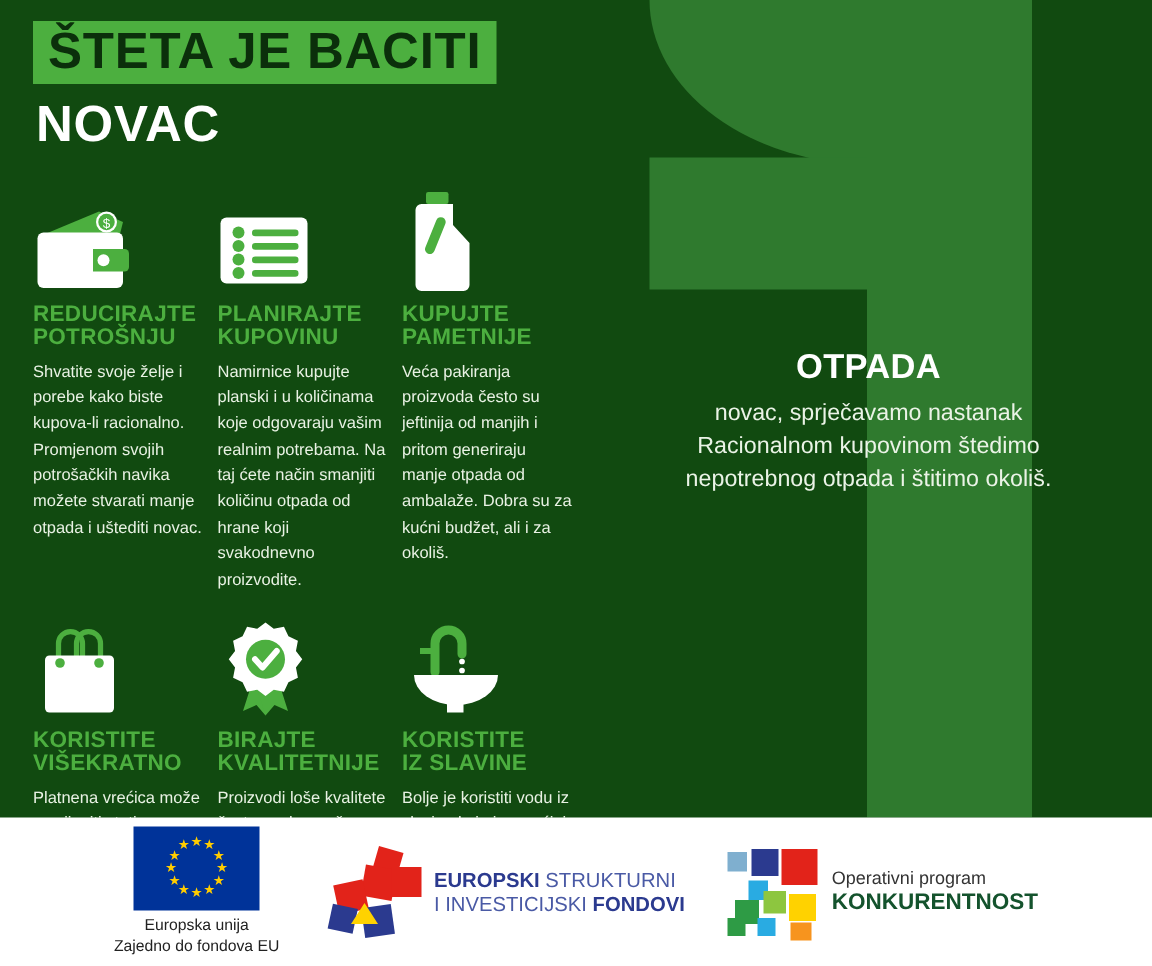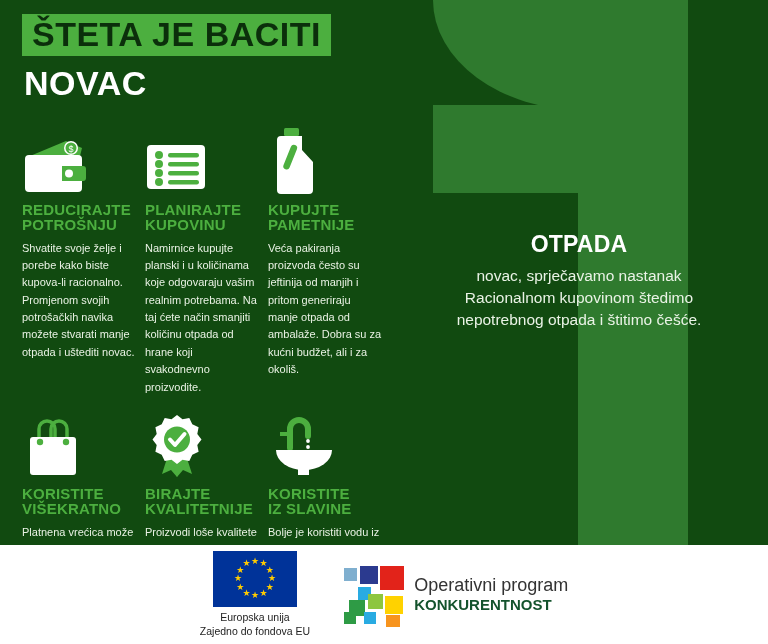--- a/index.html
+++ b/index.html
@@ -181,21 +181,21 @@
   .esi-text { line-height: 1.18; white-space: nowrap; }
   .esi-l1, .esi-l2 { font-size: 13.5px; color: #2B3A8F; }
   .esi-b { font-weight: bold; }
   .esi-thin { font-weight: normal; color: #4A5AA5; }
   .logo-op { display: flex; align-items: center; }
   .op-mark {
     position: relative; width: 60px; height: 58px; margin-right: 10px;
   }
   .op-sq { position: absolute; }
   .op-text { line-height: 1.2; white-space: nowrap; }
-  .op-l1 { font-size: 18px; color: #333; }
+  .op-l1 { font-size: 12px; color: #333; }
   .op-l2, .op-l3 { font-size: 15px; font-weight: bold; color: #14532d; }
 
   svg { display: block; }
 </style>
 </head>
 <body>
 
 <div id="poster">
 
   <div class="numeral-layer">
@@ -328,21 +328,21 @@
     </div>
   </div>
 
   <div class="right-panel">
     <div class="rp-title">
       <div>OTPADA</div>
     </div>
     <div class="rp-body">
       <div>novac, sprječavamo nastanak</div>
       <div>Racionalnom kupovinom štedimo</div>
-      <div>nepotrebnog otpada i štitimo češće.</div>
+      <div>nepotrebnog otpada i štitimo okoliš.</div>
     </div>
   </div>
 
   <div class="footer">
     <div class="logo-block">
 
       <div class="logo-eu">
         <div class="eu-flag" id="eu-flag">
             <div class="eu-star" style="left: 37.5px; top: 6.5px;">★</div>
             <div class="eu-star" style="left: 46px; top: 8.77757px;">★</div>
@@ -354,20 +354,41 @@
             <div class="eu-star" style="left: 29px; top: 38.2224px;">★</div>
             <div class="eu-star" style="left: 22.7776px; top: 32px;">★</div>
             <div class="eu-star" style="left: 20.5px; top: 23.5px;">★</div>
             <div class="eu-star" style="left: 22.7776px; top: 15px;">★</div>
             <div class="eu-star" style="left: 29px; top: 8.77757px;">★</div>
           </div>
         <div class="eu-cap">Europska unija</div>
         <div class="eu-cap">Zajedno do fondova EU</div>
       </div>
 
+      <div class="logo-esi">
+        <div class="esi-mark">
+          <div class="esi-sq" style="left:30px;top:0px;width:17px;height:17px;background:#E2231A;transform:rotate(16deg);"></div>
+          <div class="esi-sq" style="left:22px;top:12px;width:21px;height:21px;background:#E2231A;transform:rotate(10deg);"></div>
+          <div class="esi-sq" style="left:41px;top:12px;width:20px;height:20px;background:#E2231A;"></div>
+          <div class="esi-sq" style="left:4px;top:22px;width:20px;height:20px;background:#E2231A;transform:rotate(-12deg);"></div>
+          <div class="esi-sq" style="left:0px;top:38px;width:17px;height:17px;background:#2B3A8F;transform:rotate(12deg);"></div>
+          <div class="esi-sq" style="left:22px;top:38px;width:20px;height:20px;background:#2B3A8F;transform:rotate(-8deg);"></div>
+          <div class="esi-sq" style="left:14px;top:36px;width:0;height:0;border-left:9px solid transparent;border-right:9px solid transparent;border-bottom:14px solid #FFD200;"></div>
+        </div>
+        <div class="esi-text">
+          <div class="esi-l1">
+            <span class="esi-b">EUROPSKI</span>
+            <span class="esi-thin">STRUKTURNI</span>
+          </div>
+          <div class="esi-l2">
+            <span class="esi-thin">I INVESTICIJSKI</span>
+            <span class="esi-b">FONDOVI</span>
+          </div>
+        </div>
+      </div>
 
       <div class="logo-op">
         <div class="op-mark">
           <div class="op-sq" style="left:0px;top:2px;width:13px;height:13px;background:#7FAFCF;"></div>
           <div class="op-sq" style="left:16px;top:0px;width:18px;height:18px;background:#2B3A8F;"></div>
           <div class="op-sq" style="left:36px;top:0px;width:24px;height:24px;background:#E2231A;"></div>
           <div class="op-sq" style="left:14px;top:21px;width:13px;height:13px;background:#29ABE2;"></div>
           <div class="op-sq" style="left:5px;top:34px;width:16px;height:16px;background:#2E9B45;"></div>
           <div class="op-sq" style="left:24px;top:28px;width:15px;height:15px;background:#8DC63F;"></div>
           <div class="op-sq" style="left:41px;top:30px;width:18px;height:18px;background:#FFD200;"></div>

